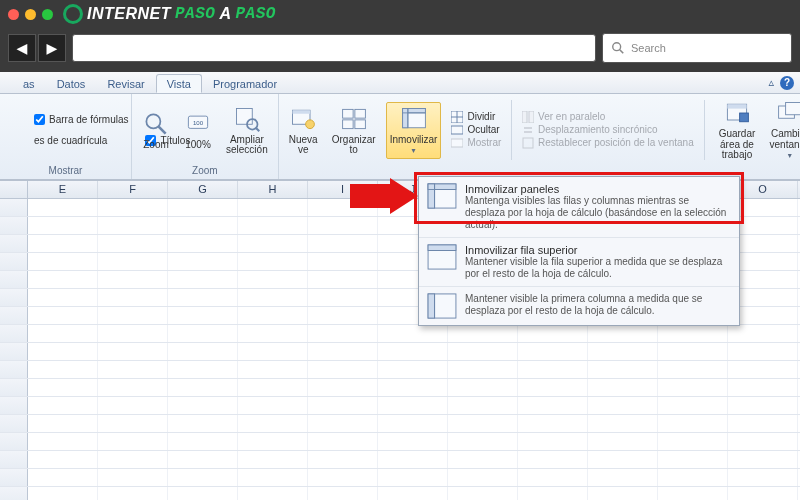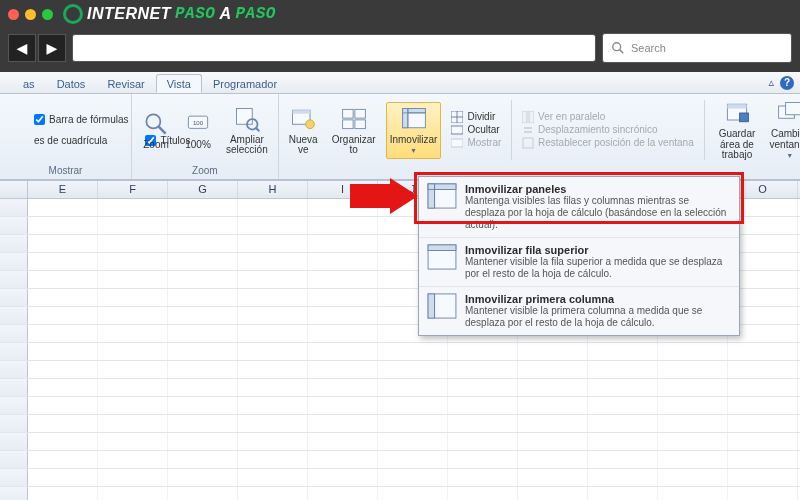--- a/index.html
+++ b/index.html
@@ -137,21 +137,21 @@
     z-index: 50;
   }
   .dropdown .item {
     display: flex; gap: 8px; padding: 6px 8px;
     border-bottom: 1px solid #e0e5ec;
   }
   .dropdown .item:last-child { border-bottom: none; }
   .dropdown .item .di-icon {
     width: 30px; height: 26px; flex-shrink: 0;
   }
-  .dropdown .item .di-text .t { font-weight: bold; font-size: 11px; color: #2b2b2b; }
+  .dropdown .item .di-text .t { font-weight: normal; font-size: 11px; color: #2b2b2b; }
   .dropdown .item .di-text .d { font-size: 10px; color: #555; line-height: 1.2; }
   .red-box {
     position: absolute;
     border: 3px solid #e31515;
     top: 172px; left: 414px;
     width: 330px; height: 52px;
     z-index: 60;
     pointer-events: none;
   }
   .red-arrow {
@@ -670,21 +670,20 @@
       <div class="d">Mantener visible la fila superior a medida que se desplaza por el resto de la hoja de cálculo.</div>
     </div>
   </div>
   <div class="item">
     <svg class="di-icon panes-icon" viewBox="0 0 32 28">
         <rect x="1" y="1" width="30" height="26"></rect>
         <rect class="bar" x="1" y="1" width="7" height="26"></rect>
         <line x1="8" y1="1" x2="8" y2="27" stroke="#6c86ab"></line>
       </svg>
     <div class="di-text">
-      <div class="t">Inmovilizar primera columna</div>
       <div class="d">Mantener visible la primera columna a medida que se desplaza por el resto de la hoja de cálculo.</div>
     </div>
   </div>
 </div>
 
 <div class="red-box"></div>
 <svg class="red-arrow" width="70" height="40">
   <polygon points="0,6 40,6 40,0 68,18 40,36 40,30 0,30" fill="#e31515"></polygon>
 </svg>
 

